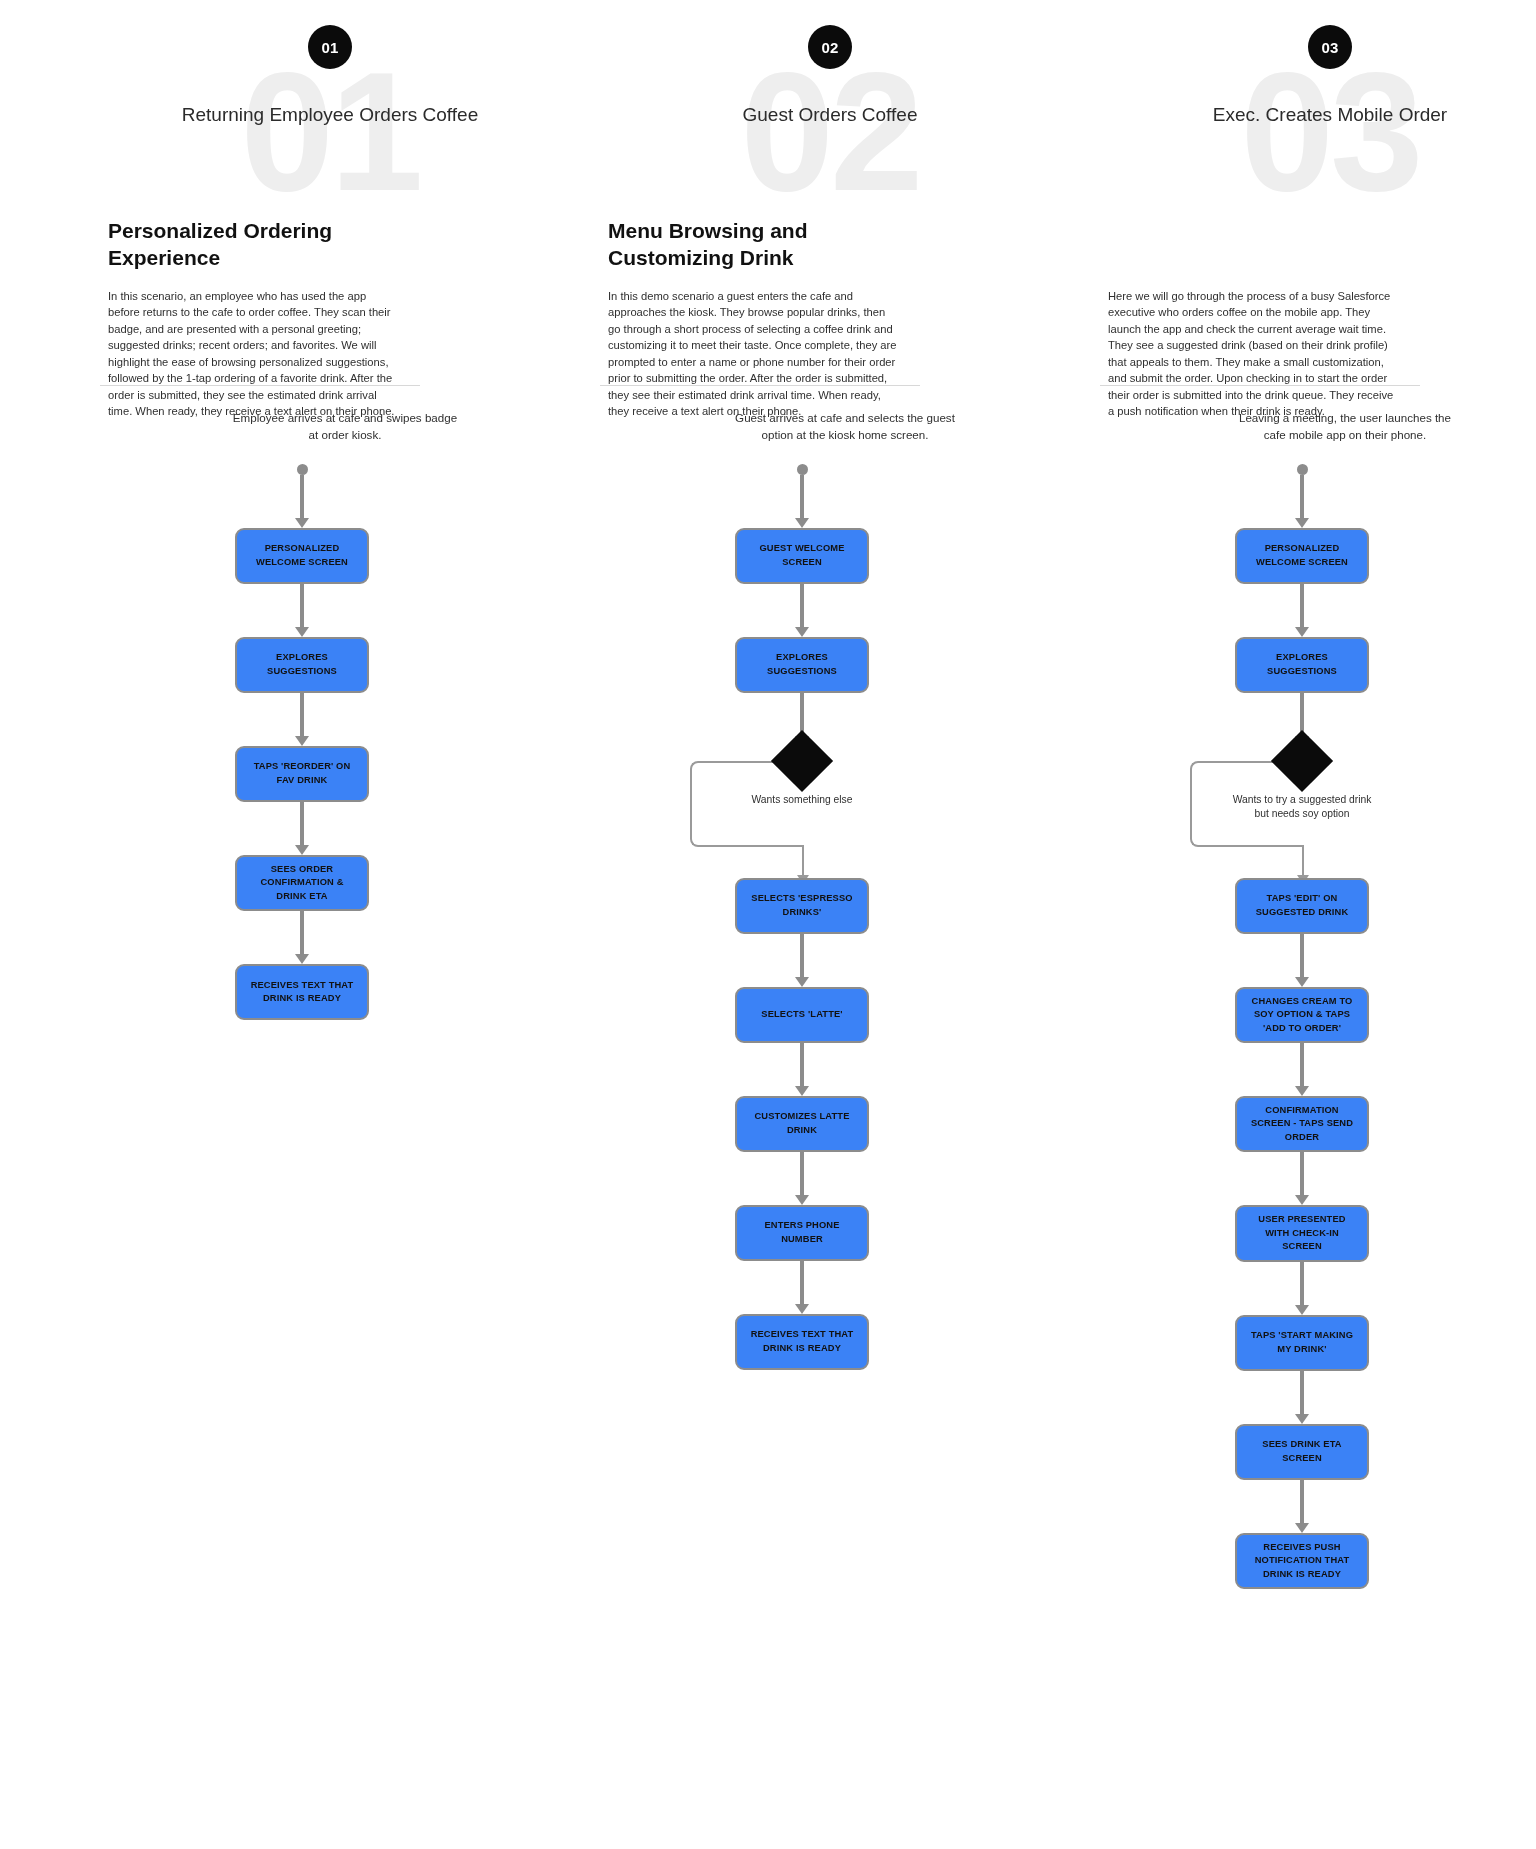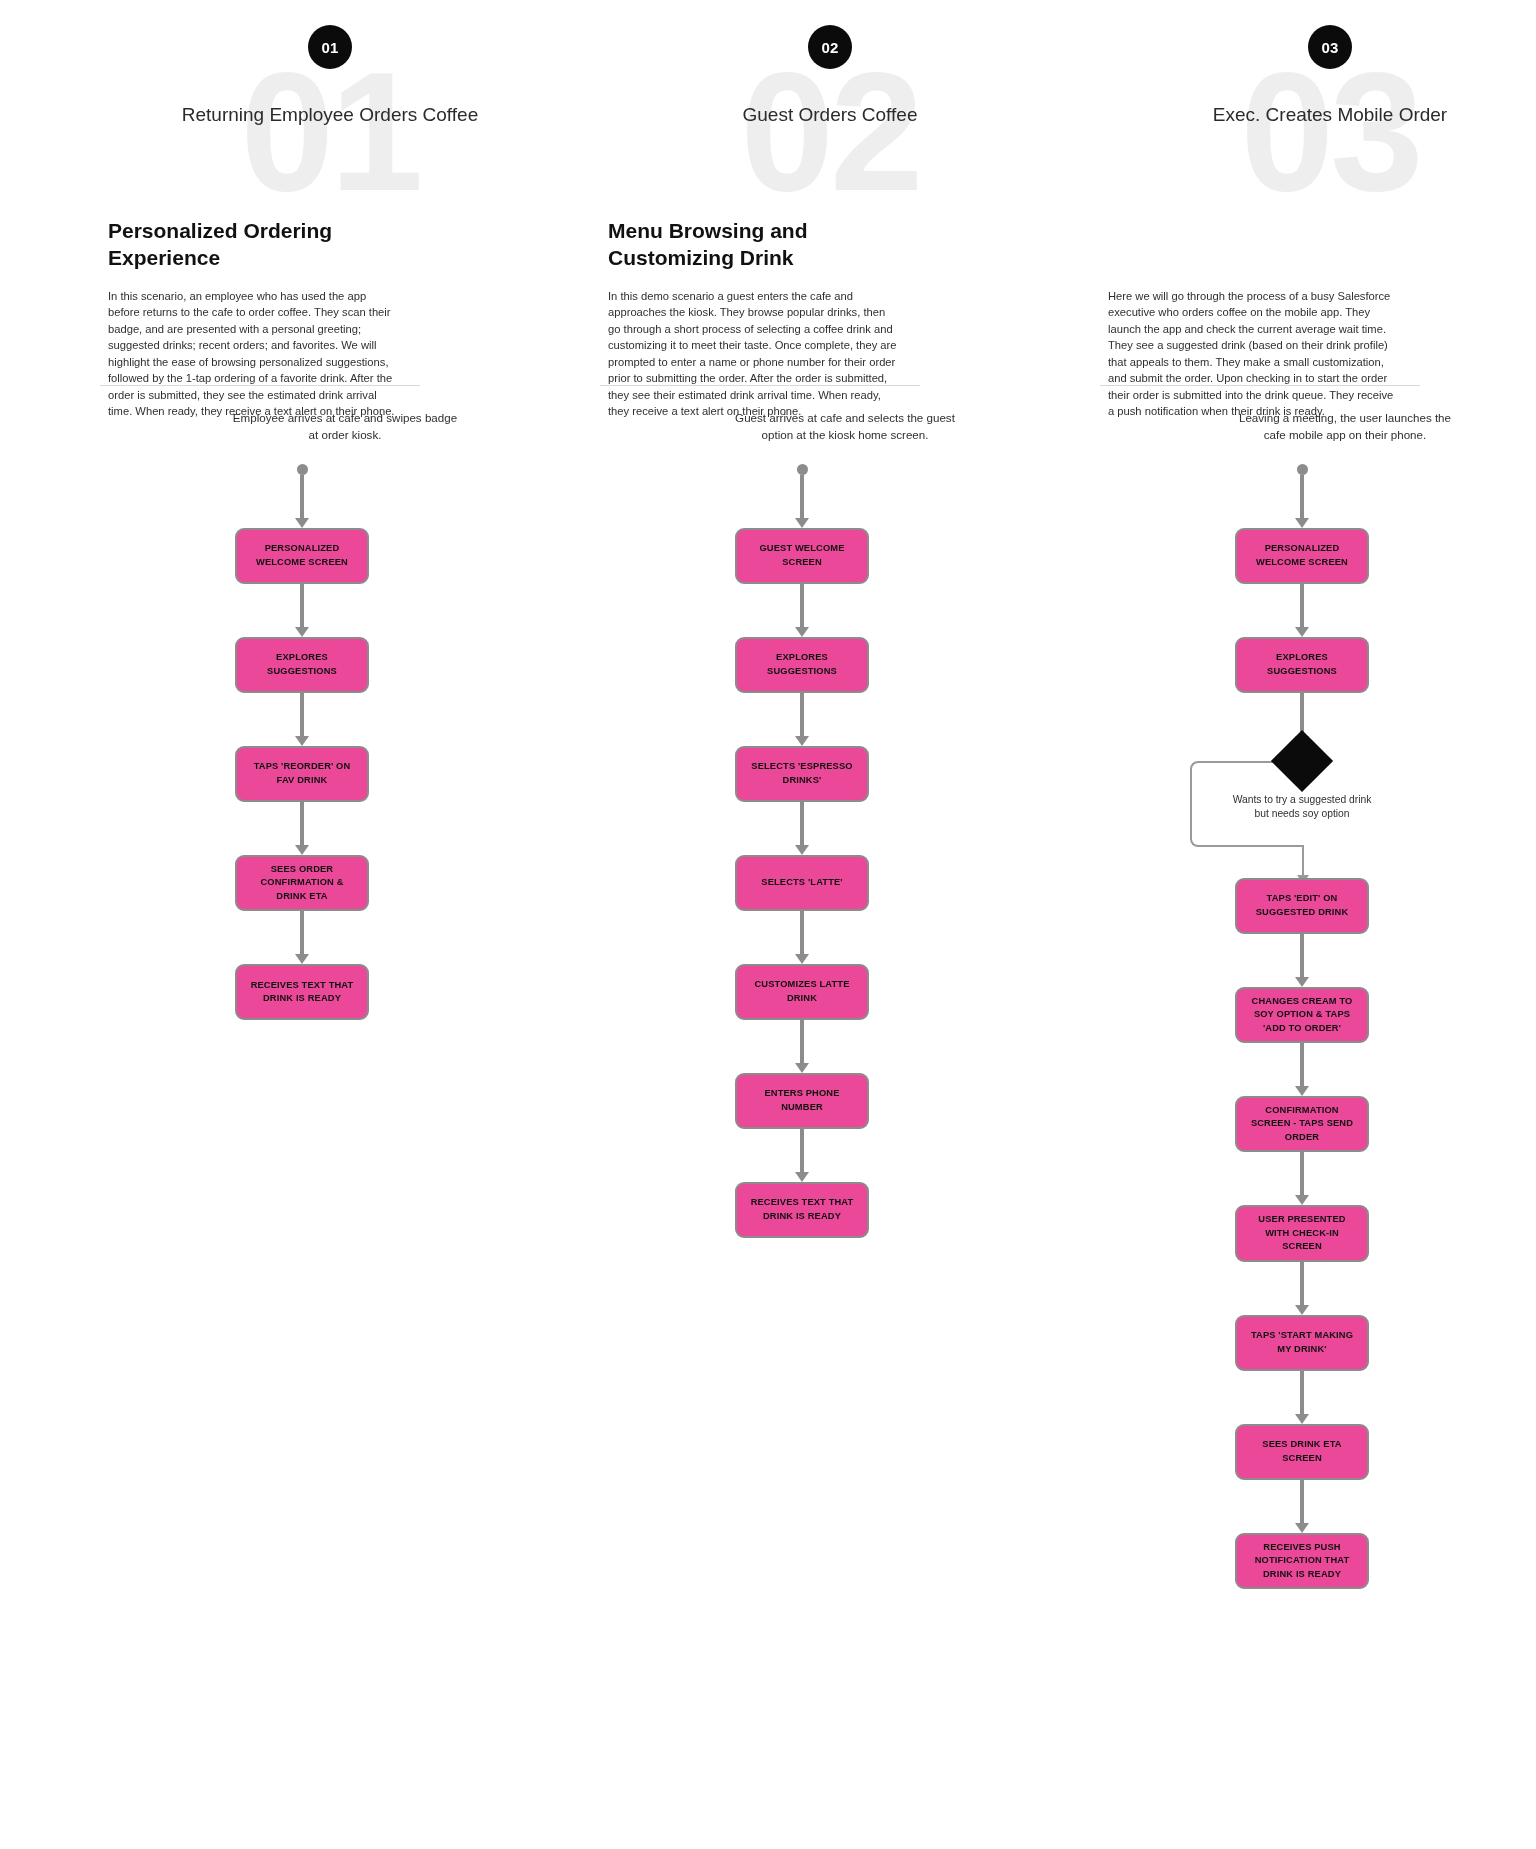--- a/index.html
+++ b/index.html
@@ -164,21 +164,21 @@
     border-top: 10px solid #8c8c8c;
   }
 
   .node {
     position: relative;
     width: 134px;
     min-height: 56px;
     margin: 9px auto 0 auto;
     border: 2.5px solid #8c8c8c;
     border-radius: 9px;
-    background: #ec4899;
+    background: #3b82f6;
     display: flex;
     align-items: center;
     justify-content: center;
     text-align: center;
     font-size: 9.3px;
     font-weight: bold;
     line-height: 1.45;
     letter-spacing: 0.15px;
     color: #111111;
     padding: 6px 8px;
@@ -297,20 +297,26 @@
       </div>
       <div class="flow">
         <div class="flow-intro">Guest arrives at cafe and selects the guest option at the kiosk home screen.</div>
         <div class="flow-col">
           <div class="start-dot"></div>
           <div class="connector arrow"></div>
           <div class="node">GUEST WELCOME SCREEN</div>
           <div class="connector arrow"></div>
           <div class="node">EXPLORES SUGGESTIONS</div>
           <div class="connector arrow"></div>
+          <div class="decision-wrap">
+            <div class="loop"></div>
+            <div class="diamond"></div>
+            <div class="decision-label">Wants something else</div>
+            <div class="loop-exit"></div>
+          </div>
           <div class="node">SELECTS 'ESPRESSO DRINKS'</div>
           <div class="connector arrow"></div>
           <div class="node">SELECTS 'LATTE'</div>
           <div class="connector arrow"></div>
           <div class="node">CUSTOMIZES LATTE DRINK</div>
           <div class="connector arrow"></div>
           <div class="node">ENTERS PHONE NUMBER</div>
           <div class="connector arrow"></div>
           <div class="node">RECEIVES TEXT THAT DRINK IS READY</div>
         </div>

